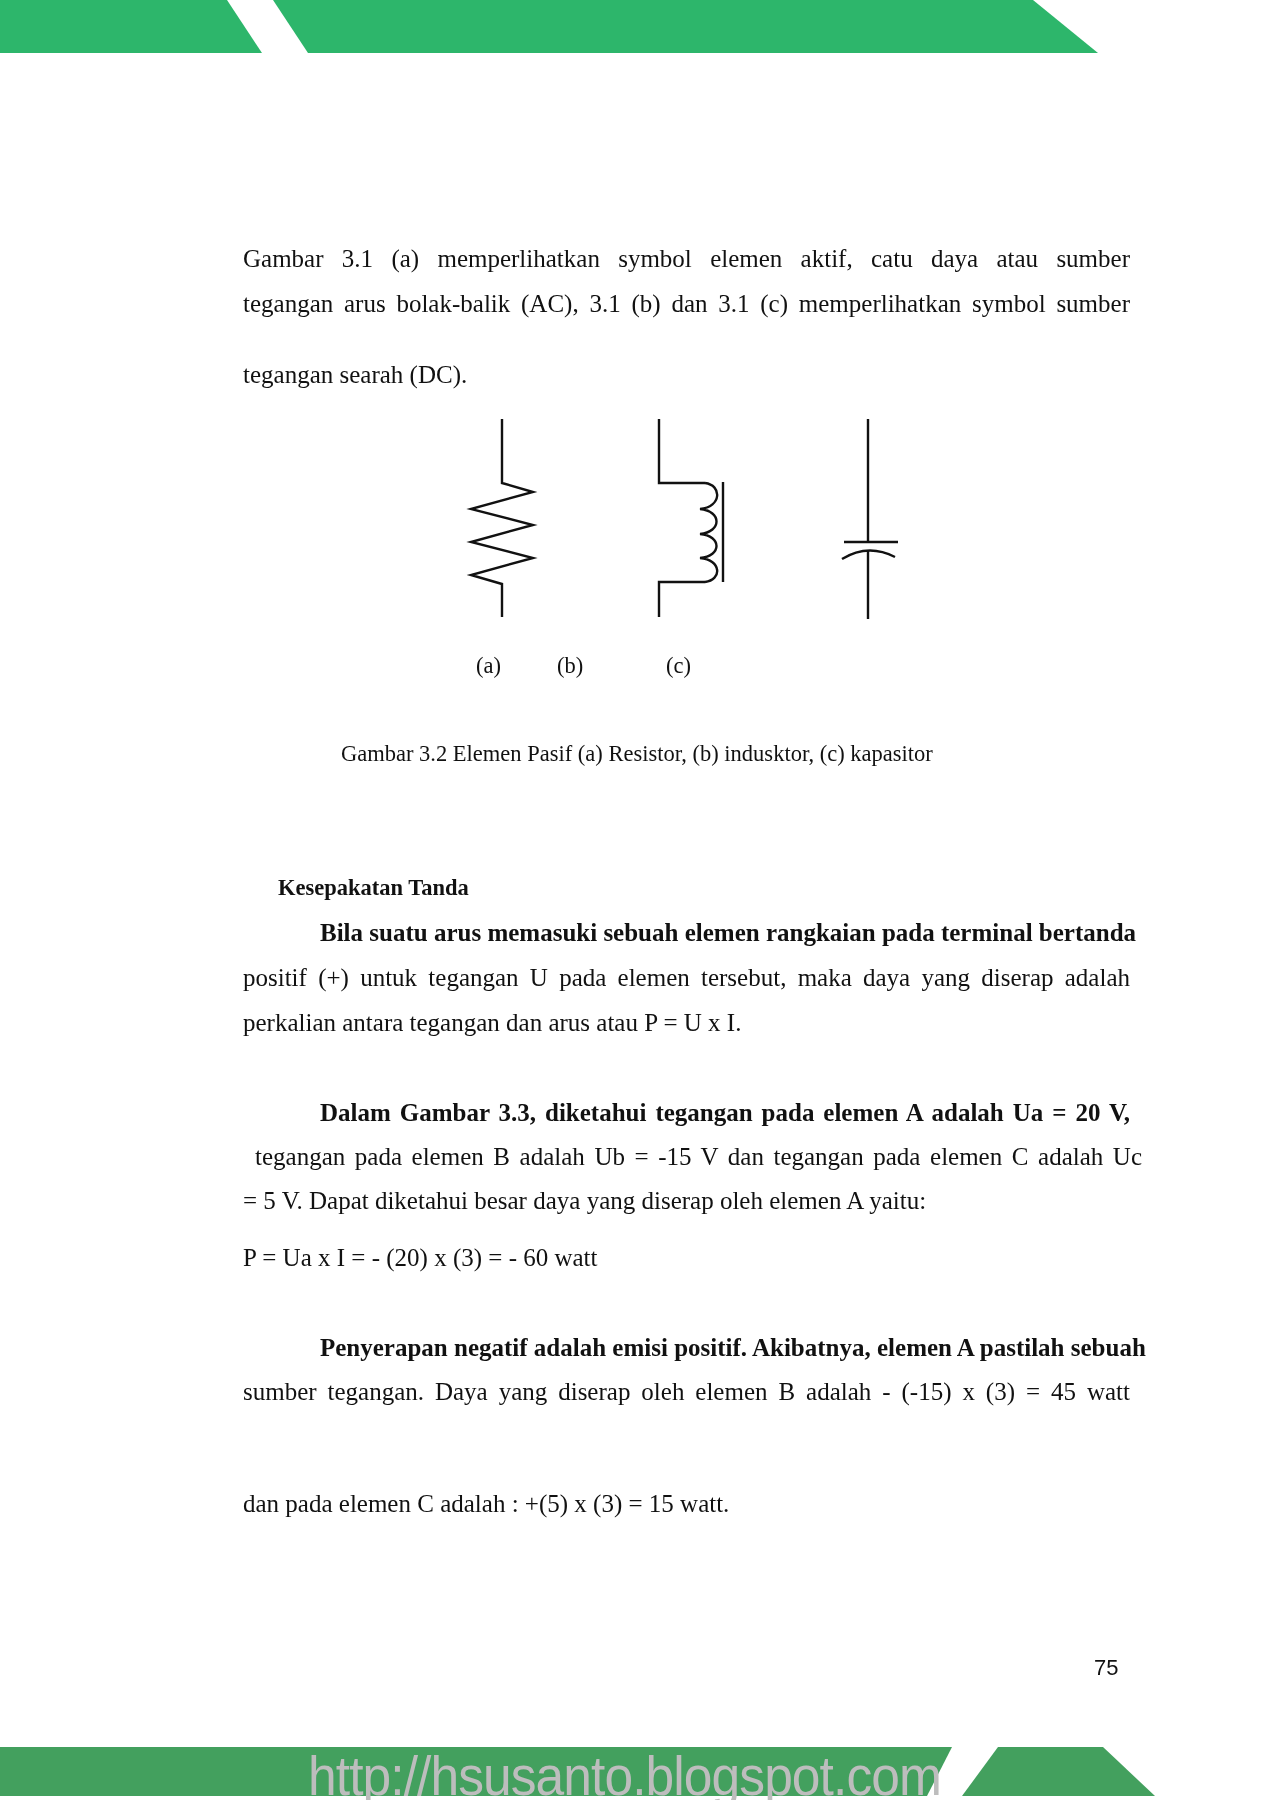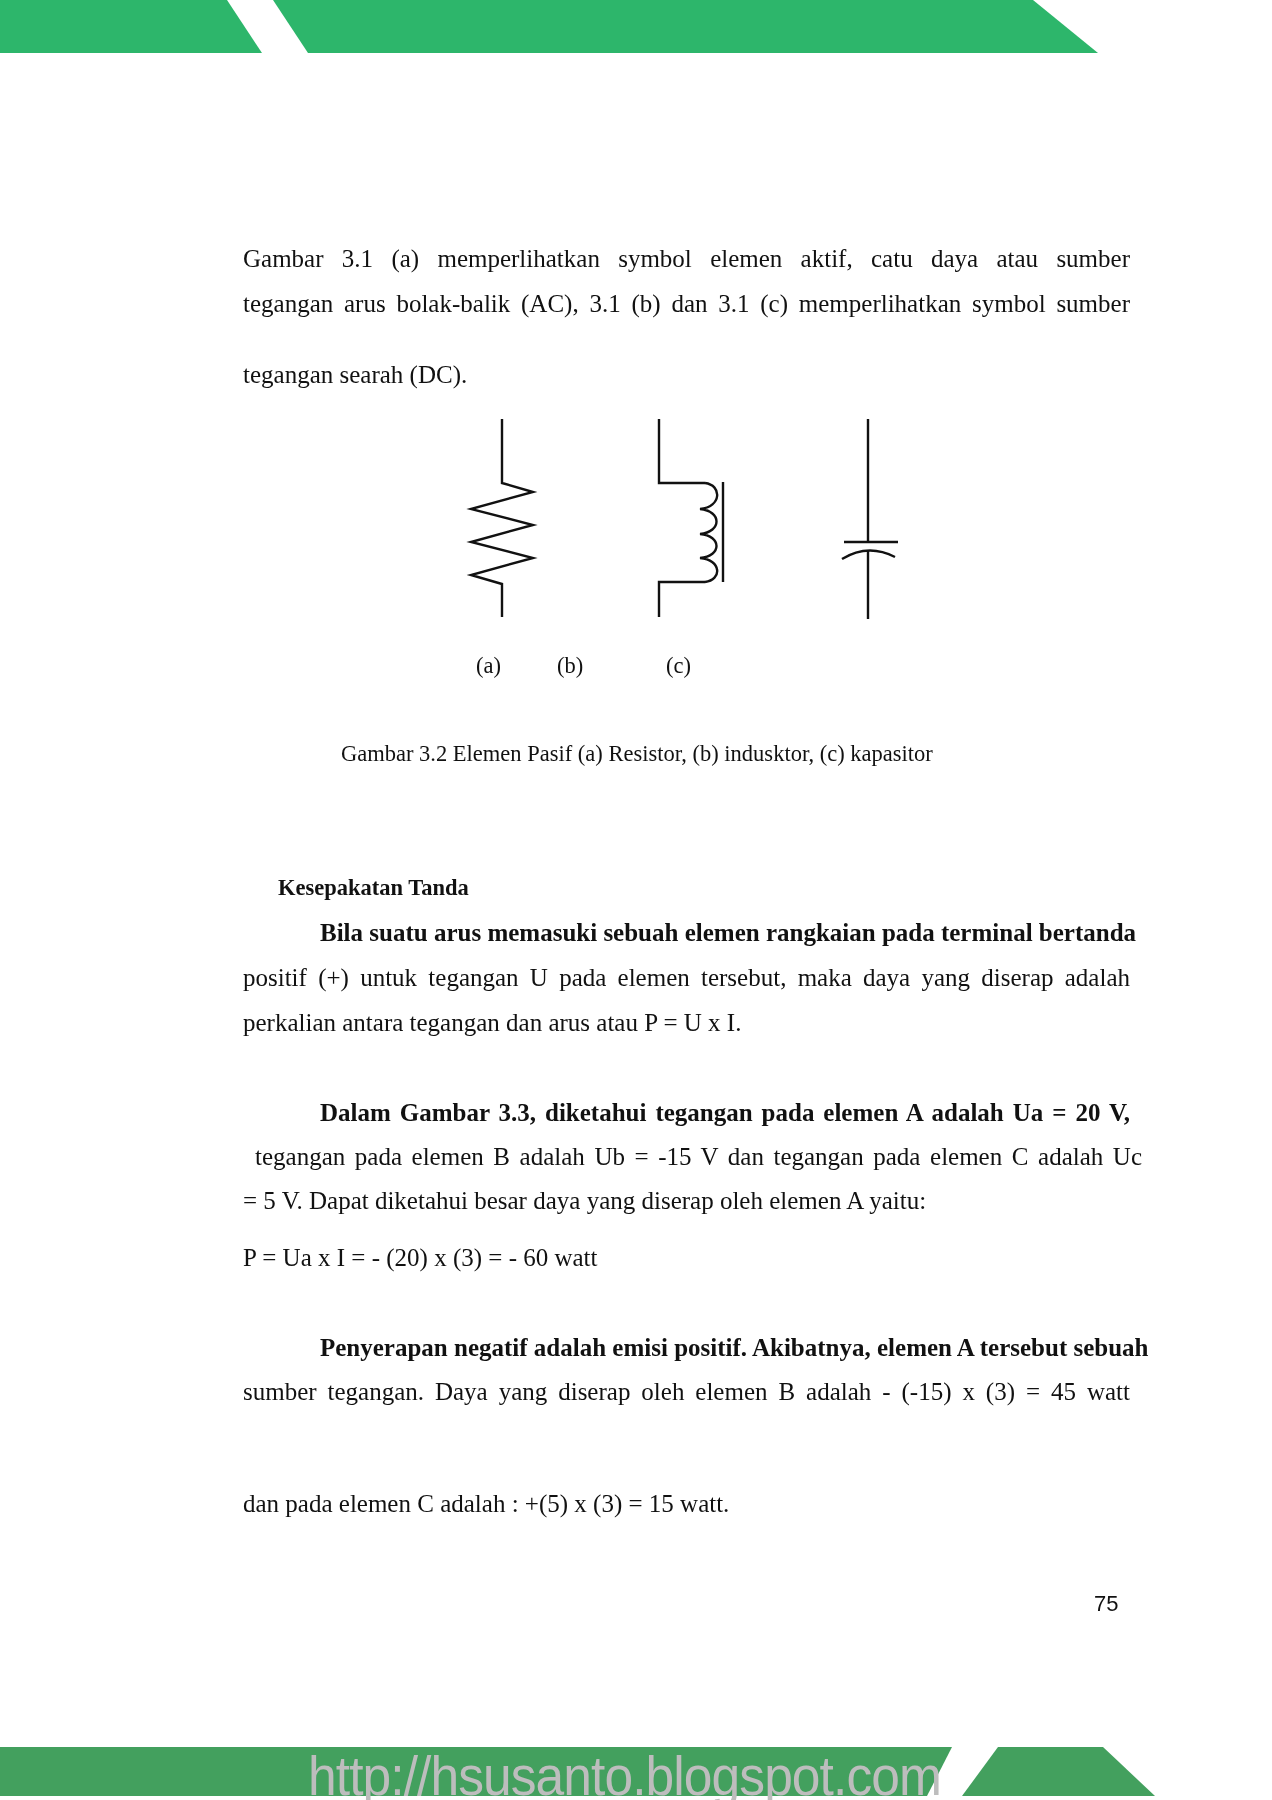--- a/index.html
+++ b/index.html
@@ -20,21 +20,21 @@
       font-size: 25px; line-height: 28px; white-space: nowrap;
       text-align: justify; text-align-last: justify;
     }
     .line.last { text-align-last: left; }
     .line.indent { left: 320px; width: 810px; font-weight: bold; }
     .heading { position: absolute; left: 243px; font-size: 22.5px; font-weight: bold; line-height: 28px; }
     .fig-label { position: absolute; font-size: 22.5px; line-height: 28px; }
     .caption { position: absolute; left: 341px; width: 690px; font-size: 22.5px; line-height: 28px; white-space: nowrap; }
     .figure { position: absolute; left: 0; top: 0; width: 1272px; height: 700px; pointer-events: none; }
     .page-number {
-      position: absolute; left: 1094px; top: 1591px;
+      position: absolute; left: 1094px; top: 1655px;
       font-family: "Liberation Sans", sans-serif; font-size: 22px; line-height: 26px; color: #111;
     }
   </style>
 </head>
 <body>
 
 <svg class="banner banner-top" viewBox="0 0 1272 54" xmlns="http://www.w3.org/2000/svg">
   <polygon points="0,0 227,0 262,53 0,53" fill="#2db66b"></polygon>
   <polygon points="273,0 1033,0 1098,53 308,53" fill="#2db66b"></polygon>
 </svg>
@@ -72,21 +72,21 @@
 <div class="serif line indent" style="top:919px;">Bila suatu arus memasuki sebuah elemen rangkaian pada terminal bertanda</div>
 <div class="serif line" style="top:964px;">positif (+) untuk tegangan U pada elemen tersebut, maka daya yang diserap adalah</div>
 <div class="serif line last" style="top:1009px;">perkalian antara tegangan dan arus atau P = U x I.</div>
 
 <div class="serif line indent" style="top:1099px;">Dalam Gambar 3.3, diketahui tegangan pada elemen A adalah Ua = 20 V,</div>
 <div class="serif line" style="top:1143px;margin-left:12px;">tegangan pada elemen B adalah Ub = -15 V dan tegangan pada elemen C adalah Uc</div>
 <div class="serif line last" style="top:1187px;">= 5 V. Dapat diketahui besar daya yang diserap oleh elemen A yaitu:</div>
 
 <div class="serif line last" style="top:1244px;">P = Ua x I = - (20) x (3) = - 60 watt</div>
 
-<div class="serif line indent" style="top:1334px;">Penyerapan negatif adalah emisi positif. Akibatnya, elemen A tersebut sebuah</div>
+<div class="serif line indent" style="top:1334px;">Penyerapan negatif adalah emisi positif. Akibatnya, elemen A pastilah sebuah</div>
 <div class="serif line" style="top:1378px;">sumber tegangan. Daya yang diserap oleh elemen B adalah  - (-15) x (3) = 45 watt</div>
 <div class="serif line last" style="top:1490px;">dan pada elemen C adalah : +(5) x (3) = 15 watt.</div>
 
 <div class="page-number">75</div>
 
 <svg class="banner banner-bottom" viewBox="0 0 1272 54" xmlns="http://www.w3.org/2000/svg">
   <polygon points="0,1 952,1 927,50 0,50" fill="#43a05e"></polygon>
   <polygon points="998,1 1103,1 1155,50 962,50" fill="#43a05e"></polygon>
 </svg>
 

